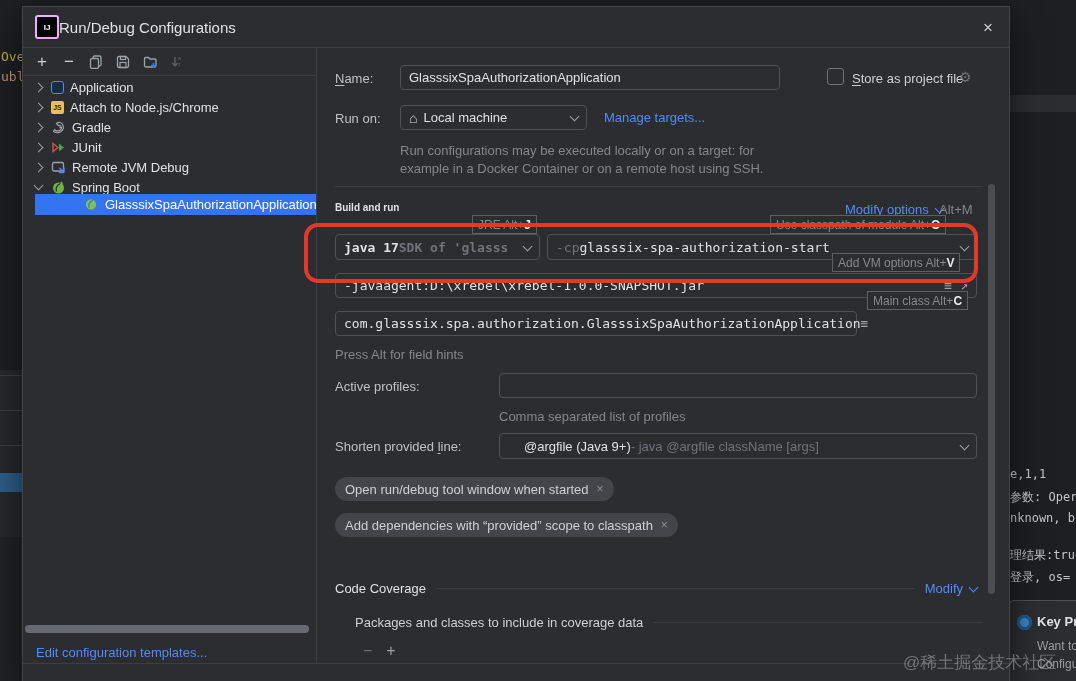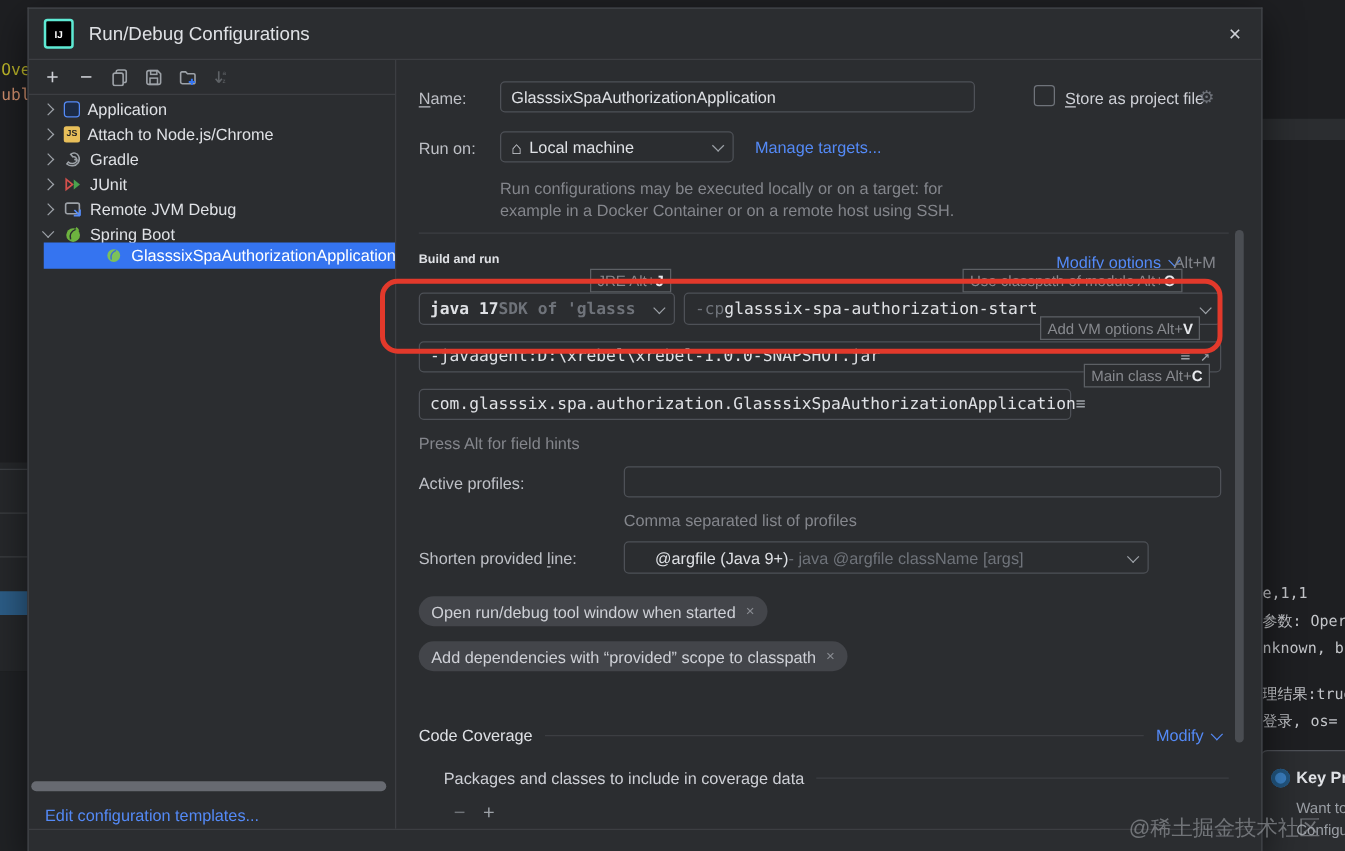--- a/index.html
+++ b/index.html
@@ -7,22 +7,22 @@
          font-family:"Liberation Sans","DejaVu Sans",sans-serif;-webkit-font-smoothing:antialiased;}
   .abs{position:absolute;}
   .ui{font-family:"Liberation Sans","DejaVu Sans",sans-serif;}
   .mono{font-family:"DejaVu Sans Mono","Liberation Mono",monospace;}
 
   
   .dlg{position:absolute;left:22px;top:6px;width:986px;height:675px;background:#2b2d30;
        border:1px solid #43454a;border-bottom:none;box-shadow:0 10px 30px rgba(0,0,0,.55);}
   .titlebar{position:absolute;left:0;top:0;right:0;height:40px;border-bottom:1px solid #3c3e42;
             display:flex;align-items:center;padding-left:12px;}
-  .title{color:#dfe1e5;font-size:15px;margin-left:12px;}
-  .ijlogo{width:20px;height:20px;background:#000;border:2px solid #5eead4;border-radius:3px;
+  .title{color:#dfe1e5;font-size:15px;}
+  .ijlogo{width:20px;height:20px;background:#000;border:2px solid #f0abfc;border-radius:3px;
           color:#fff;font-size:8px;font-weight:bold;display:flex;align-items:center;justify-content:center;}
   .closebtn{position:absolute;top:12px;right:12px;width:18px;height:18px;color:#ced0d6;font-size:17px;
             line-height:18px;text-align:center;cursor:pointer;}
 
   
   .lpane{position:absolute;left:0;top:41px;width:293px;bottom:0;}
   .vsep{position:absolute;left:293px;top:41px;width:1px;bottom:19px;background:#3c3e42;}
   .ltool{position:absolute;left:0;top:0;right:0;height:27px;border-bottom:1px solid #3c3e42;
          display:flex;align-items:center;gap:9px;padding-left:10px;color:#ced0d6;}
   .tbico{width:18px;height:18px;display:flex;align-items:center;justify-content:center;}
@@ -278,21 +278,21 @@
         <span class="fico" style="margin-left:auto;">≡</span>
       </div>
 
       <div class="abs hint" style="left:18px;top:340px;">Press Alt for field hints</div>
 
       <div class="abs lbl" style="left:18px;top:372px;">Active profiles:</div>
       <div class="abs fld" style="left:182px;top:366px;width:478px;height:25px;"></div>
       <div class="abs hint" style="left:182px;top:402px;">Comma separated list of profiles</div>
 
       <div class="abs lbl" style="left:18px;top:432px;"><span>Shorten provided </span><u>l</u><span>ine:</span></div>
-      <div class="abs fld" style="left:182px;top:426px;width:420px;height:26px;padding-left:24px;">
+      <div class="abs fld" style="left:182px;top:426px;width:478px;height:26px;padding-left:24px;">
         <span class="white">@argfile (Java 9+)</span>
         <span class="ghost"> - java @argfile className [args]</span>
         <span class="cv" style="margin-left:auto;margin-bottom:2px;"></span>
       </div>
 
       <div class="tag" style="left:18px;top:470px;">
         <span>Open run/debug tool window when started</span>
         <span class="tagx">×</span>
       </div>
       <div class="tag" style="left:18px;top:506px;">

